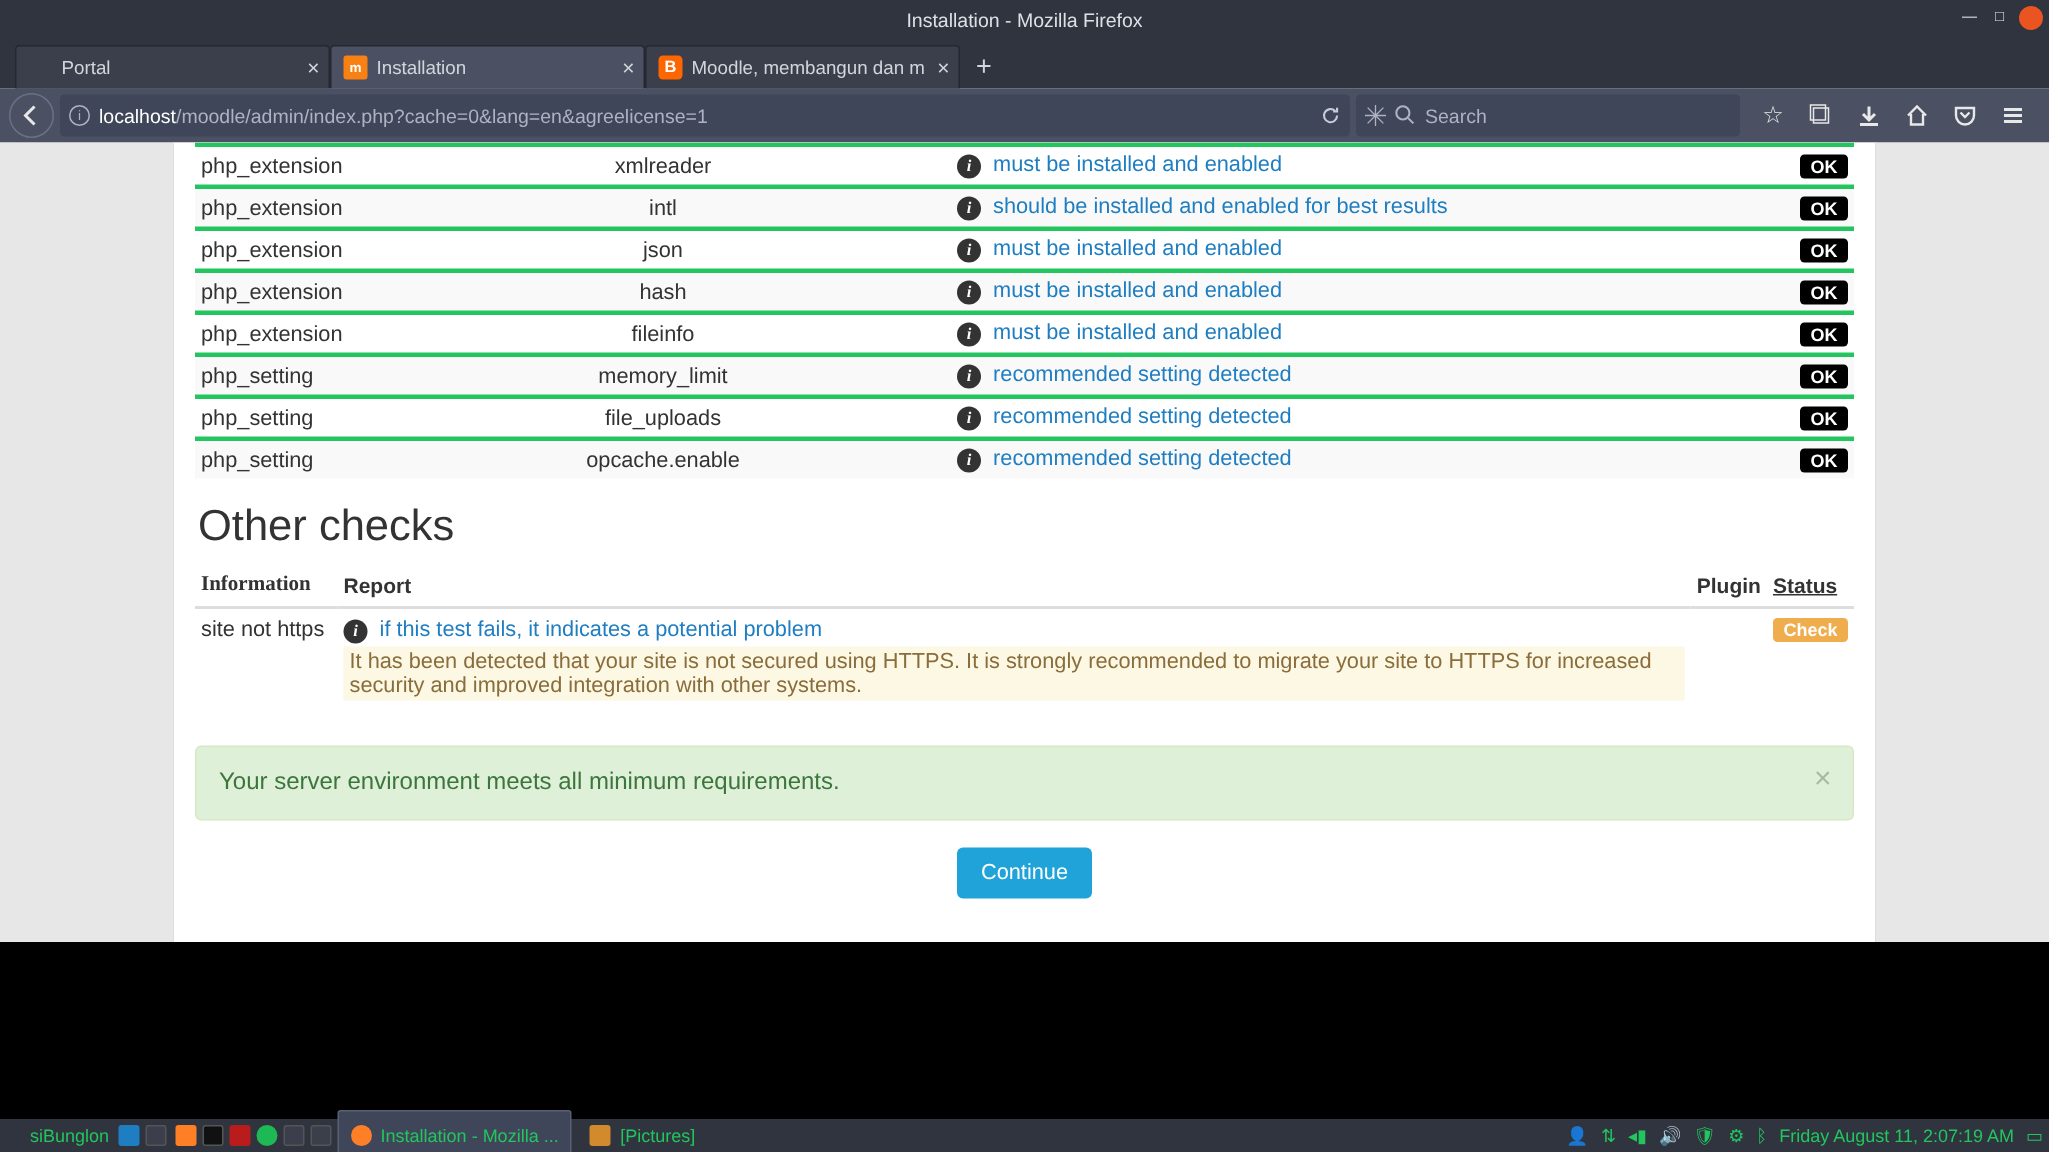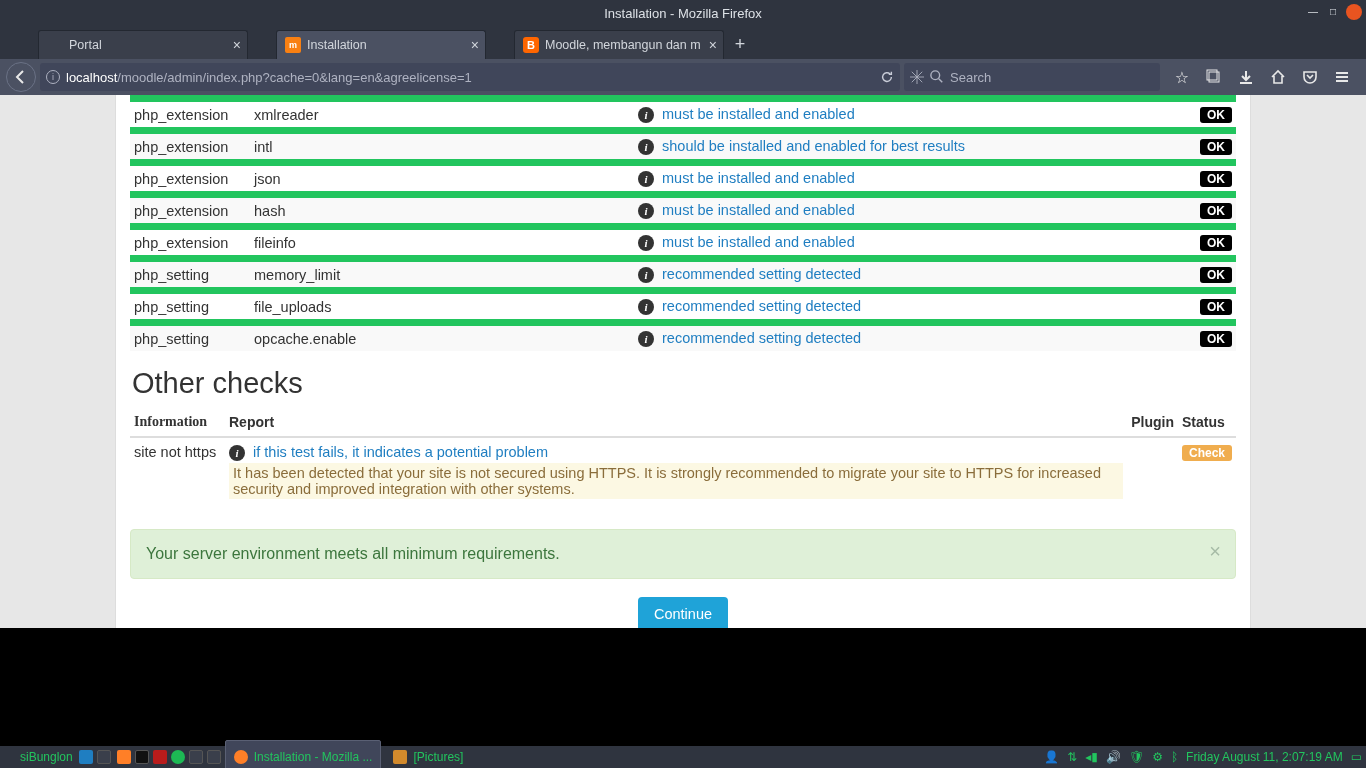--- a/index.html
+++ b/index.html
@@ -4,21 +4,21 @@
 <style>
 * { margin:0; padding:0; box-sizing:border-box; font-family:"Liberation Sans","DejaVu Sans",Arial,sans-serif; }
 body { width:1366px; height:768px; background:#e7e7e7; overflow:hidden; position:relative; }
 
 .titlebar { height:26px; background:#2f343f; color:#dde1e6; display:flex; align-items:center; justify-content:center; font-size:13px; position:relative; }
 .titlebar .window-ctrls { position:absolute; right:4px; top:4px; display:flex; gap:6px; }
 .titlebar .wc { width:14px; height:14px; border-radius:99px; display:flex; align-items:center; justify-content:center; font-size:10px; color:#dde1e6; }
 .titlebar .close { background:#e95420; border-radius:99px; width:16px; height:16px; }
 
 .tabsbar { height:33px; background:#2f343f; display:flex; align-items:flex-end; padding-left:10px; }
-.tab { height:29px; width:210px; background:#3a3f4b; color:#d2d6dc; font-size:12.5px; display:flex; align-items:center; padding:0 8px; border-radius:3px 3px 0 0; position:relative; border:1px solid #232831; border-bottom:none;margin-left:28px; }
+.tab { height:29px; width:210px; background:#3a3f4b; color:#d2d6dc; font-size:12.5px; display:flex; align-items:center; padding:0 8px; border-radius:3px 3px 0 0; position:relative; border:1px solid #232831; border-bottom:none; }
 .tab.active { background:#4b5162; }
 .tab .favicon { width:16px; height:16px; margin-right:6px; display:flex; align-items:center; justify-content:center; font-size:11px; }
 .tab .close-x { position:absolute; right:6px; font-size:14px; color:#d2d6dc; }
 .tab-new { width:32px; height:29px; color:#d2d6dc; display:flex; align-items:center; justify-content:center; font-size:18px; }
 .favicon.moodle { background:#f98012; color:#fff; border-radius:2px; font-weight:bold; font-size:9px; }
 .favicon.blogger { background:#ff6600; color:#fff; border-radius:3px; font-weight:bold; }
 .tab .label { white-space:nowrap; overflow:hidden; text-overflow:ellipsis; max-width:160px; }
 
 .navbar { height:36px; background:#4b5162; display:flex; align-items:center; padding:0 6px; gap:4px; }
 .nav-back { width:30px; height:30px; border:1px solid #6a7185; border-radius:99px; display:flex; align-items:center; justify-content:center; color:#e8e8e8; }
@@ -27,34 +27,34 @@
 .urlbar .host { color:#fff; }
 .urlbar .reload { margin-left:auto; }
 .searchbar { width:256px; height:28px; background:#40465a; border-radius:3px; display:flex; align-items:center; padding:0 6px; color:#aeb2c1; font-size:13px; gap:6px; }
 .tool-icons { display:flex; align-items:center; gap:12px; padding:0 8px; color:#e8e8e8; }
 .tool-icons div { width:20px; height:20px; display:flex; align-items:center; justify-content:center; }
 
 .viewport { position:absolute; top:95px; bottom:140px; left:0; right:0; background:#e7e7e7; overflow:hidden; }
 .content-card { background:#fff; margin:0 auto; width:1136px; padding:0 14px 30px; border:1px solid #ddd; border-top:none; }
 
 table.checks { width:100%; border-collapse:collapse; font-size:14.5px; color:#333; }
-table.checks td { padding:4px 4px; border-top:7px solid #22c55e; vertical-align:middle; }
+table.checks td { padding:4px 4px; border-top:3px solid #22c55e; vertical-align:middle; }
 table.checks tr.alt td { background:#f9f9f9; }
-.col-type{width:120px;} .col-name{width:384px;} .col-report{} .col-status{width:64px; text-align:right;}
+.col-type{width:120px;} .col-name{width:384px;text-align:center;} .col-report{} .col-status{width:64px; text-align:right;}
 .info-i { display:inline-flex; width:16px; height:16px; background:#333; color:#fff; border-radius:99px; font-weight:bold; font-style:italic; font-family:serif; align-items:center; justify-content:center; font-size:11px; margin-right:4px; }
 a.link { color:#1f7ec1; text-decoration:none; }
 .badge-ok { display:inline-block; background:#000000; color:#fff; font-size:12px; font-weight:bold; padding:1px 7px; border-radius:3px; }
 .badge-check { display:inline-block; background:#f0ad4e; color:#fff; font-size:12px; font-weight:bold; padding:1px 7px; border-radius:3px; }
 
 h2.other { font-size:29px; font-weight:500; color:#333; margin:16px 0 8px 2px; }
 
 table.other { width:100%; border-collapse:collapse; font-size:14.5px; color:#333; }
 table.other th { text-align:left; padding:6px 4px; border-bottom:2px solid #ddd; font-weight:bold; font-size:14px; }
 table.other td { padding:6px 4px; border-top:1px solid #f1f1f1; vertical-align:top; }
-.oc-info{width:95px;font-family:Liberation Serif, serif;} .oc-report{} .oc-plugin{width:48px;} .oc-status{width:52px; text-align:right;}
+.oc-info{width:95px;font-family:Liberation Serif, serif;} .oc-report{} .oc-plugin{width:48px;} .oc-status{width:52px; text-align:right;text-decoration:underline;}
 .warn-box { background:#fcf8e3; color:#8a6d3b; padding:2px 4px; margin-top:2px; }
 
 .alert-success { background:#dff0d8; border:1px solid #d6e9c6; color:#3c763d; border-radius:4px; padding:15px 30px 15px 15px; margin-top:24px; position:relative; }
 .alert-success .dismiss { position:absolute; right:14px; top:10px; color:#a6bba6; font-size:20px; }
 
 .btn-continue { display:block; margin:18px auto 0; background:#1fa3d8; color:#fff; border:none; padding:9px 16px; font-size:14.5px; border-radius:4px; }
 
 .footer-dark { position:absolute; left:0; right:0; bottom:22px; height:118px; background:#000; }
 
 .taskbar { position:absolute; bottom:0; left:0; right:0; height:22px; background:#2f343f; color:#22c55e; font-size:12px; display:flex; align-items:center; padding:0 4px; }

